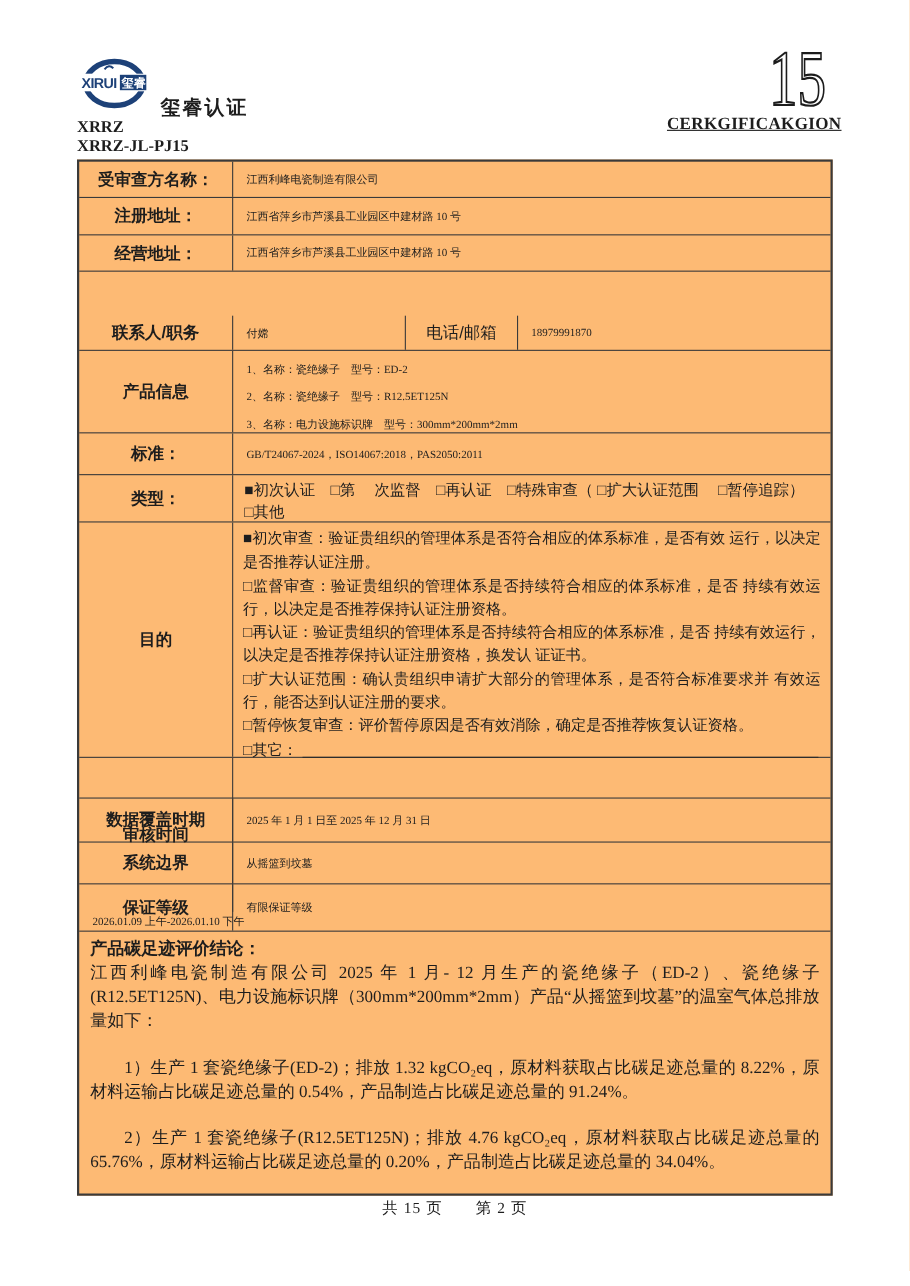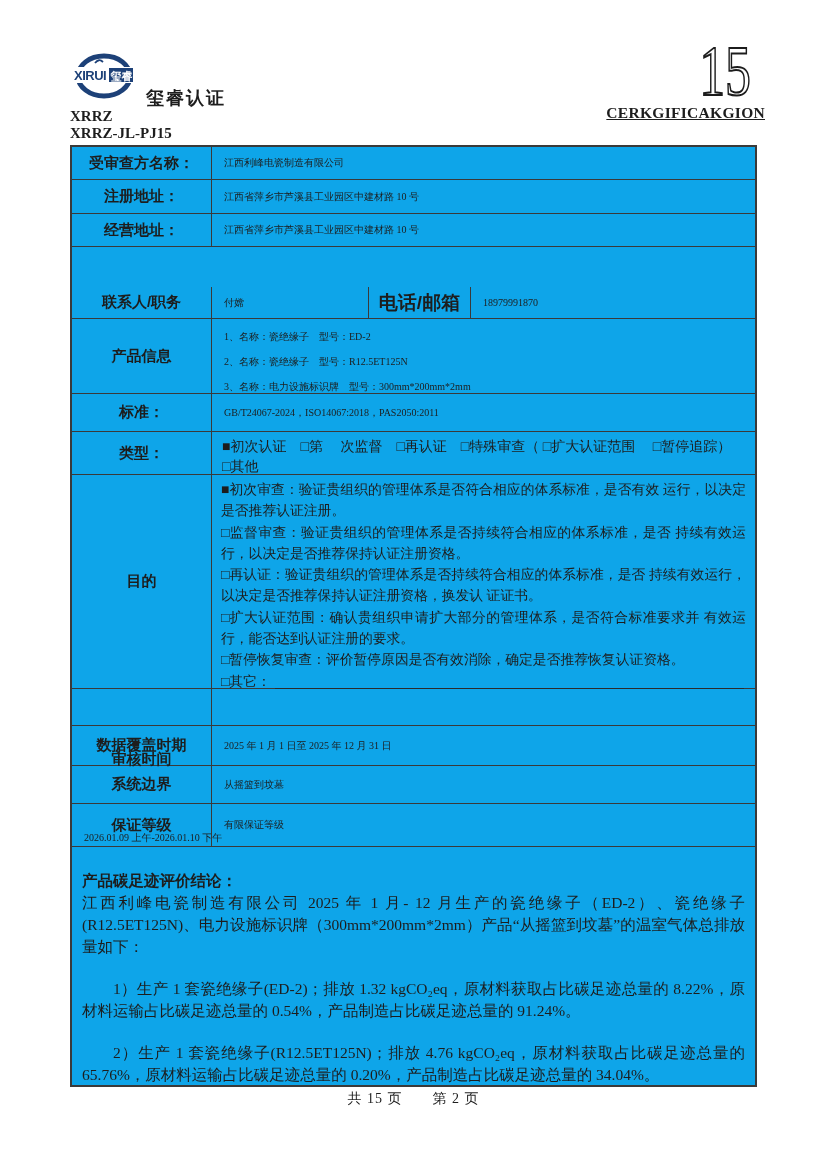--- a/index.html
+++ b/index.html
@@ -23,60 +23,60 @@
     font-size: 72px; line-height: 70px; font-weight: 400;
     color: #ffffff; -webkit-text-stroke: 2px #1c1c1c;
     transform: scaleX(0.72); transform-origin: 100% 0;
   }
   .cert-word { position: absolute; right: 62px; top: 104px; font-family: "Liberation Serif", serif; font-weight: bold; font-size: 15.5px; letter-spacing: 0.3px; text-decoration: underline; }
 
   
   .doc-table {
     position: absolute; left: 70px; top: 145px; width: 687px;
     border: 2px solid #3a3a3a;
-    background: #0ea5e9;
+    background: #fdba74;
   }
   .row { display: flex; border-bottom: 1px solid #3a3a3a; }
   .label-cell {
     flex: 0 0 140px; width: 140px;
     border-right: 1px solid #3a3a3a;
     display: flex; align-items: center; justify-content: center;
     font-weight: bold; font-size: 15px; text-align: center;
     padding: 2px 4px;
   }
   .value-cell {
     flex: 1; display: flex; align-items: center;
     font-family: "Liberation Serif", serif;
     font-size: 10px; padding: 2px 12px;
   }
   .sub-value { flex: 0 0 157px; width: 157px; border-right: 1px solid #3a3a3a; }
   .sub-label {
     flex: 0 0 102px; width: 102px;
     border-right: 1px solid #3a3a3a;
     display: flex; align-items: center; justify-content: center;
-    font-weight: bold; font-size: 19px;
+    font-weight: normal; font-size: 15px;
   }
   .h33 { height: 33px; } .h34 { height: 34px; } .h32 { height: 32px; margin-top: 40px; }
   .h75 { height: 75px; } .h38 { height: 38px; } .h43 { height: 43px; }
   .h214 { height: 214px; } .h37 { height: 37px; flex-direction: column; } .h40 { height: 40px; }
   .multiline { display: block; padding-top: 5px; line-height: 25px; }
   .type-cell { display: block; padding: 3px 10px; line-height: 20px; font-size: 14px; }
   .type-cell .type-text { display: block; padding-top: 2px; }
   .purpose-cell { display: block; padding: 4px 9px 0 9px; font-size: 13.8px; line-height: 21.3px; }
   .purpose-item { text-align: justify; }
   .other-line { display: flex; align-items: flex-end; }
   .blank-underline { flex: 1; border-bottom: 1px solid #2b2b2b; height: 16px; margin: 0 2px 3px 4px; }
 
   
   .conclusion-cell {
     height: 238px; padding: 5px 10px;
     font-family: "Liberation Serif", serif;
     font-size: 15.5px; line-height: 22px;
   }
-  .conclusion-title { font-weight: bold; font-family: "Liberation Sans", sans-serif; font-size: 15.5px; margin-top: 18px; }
+  .conclusion-title { font-weight: bold; font-family: "Liberation Sans", sans-serif; font-size: 15.5px; }
   .conclusion-intro { text-align: justify; }
   .conclusion-item { margin: 20px 0 0 0; text-indent: 2em; text-align: justify; }
 
   
   .page-footer {
     position: absolute; left: 0; top: 1090px; width: 827px;
     text-align: center; font-family: "Liberation Serif", serif; font-size: 14px;
     letter-spacing: 1px;
   }
 </style>

